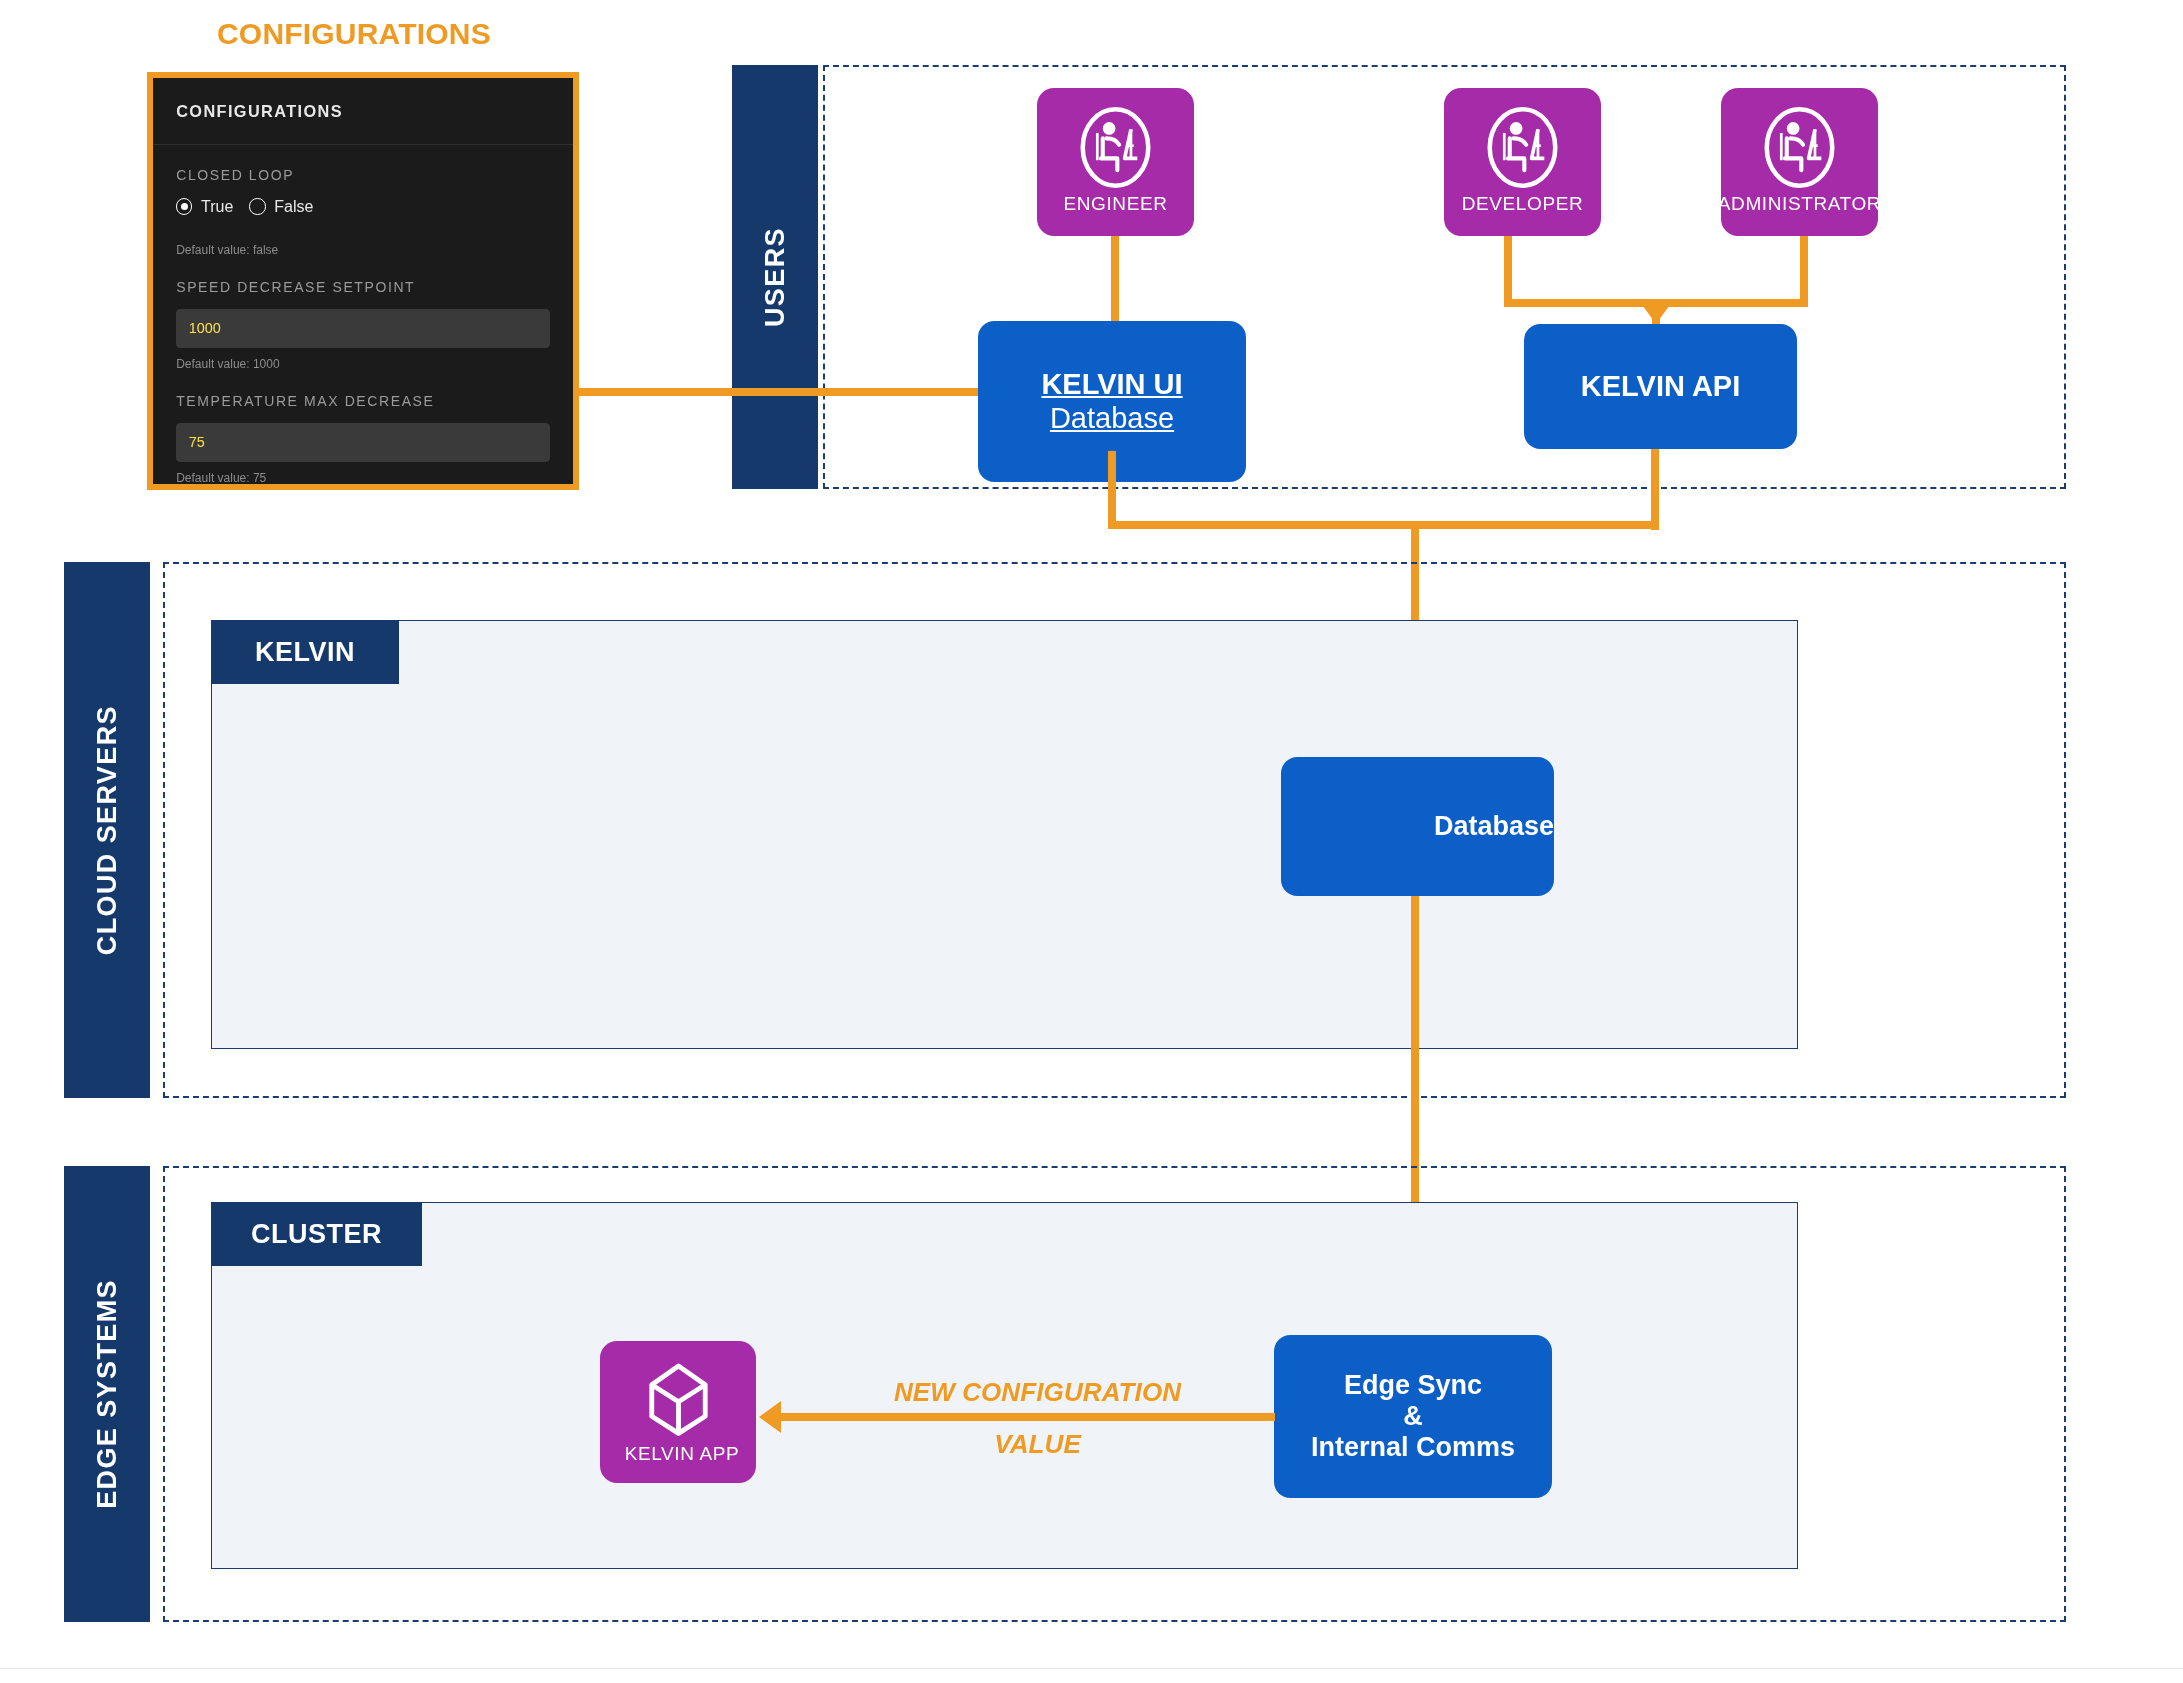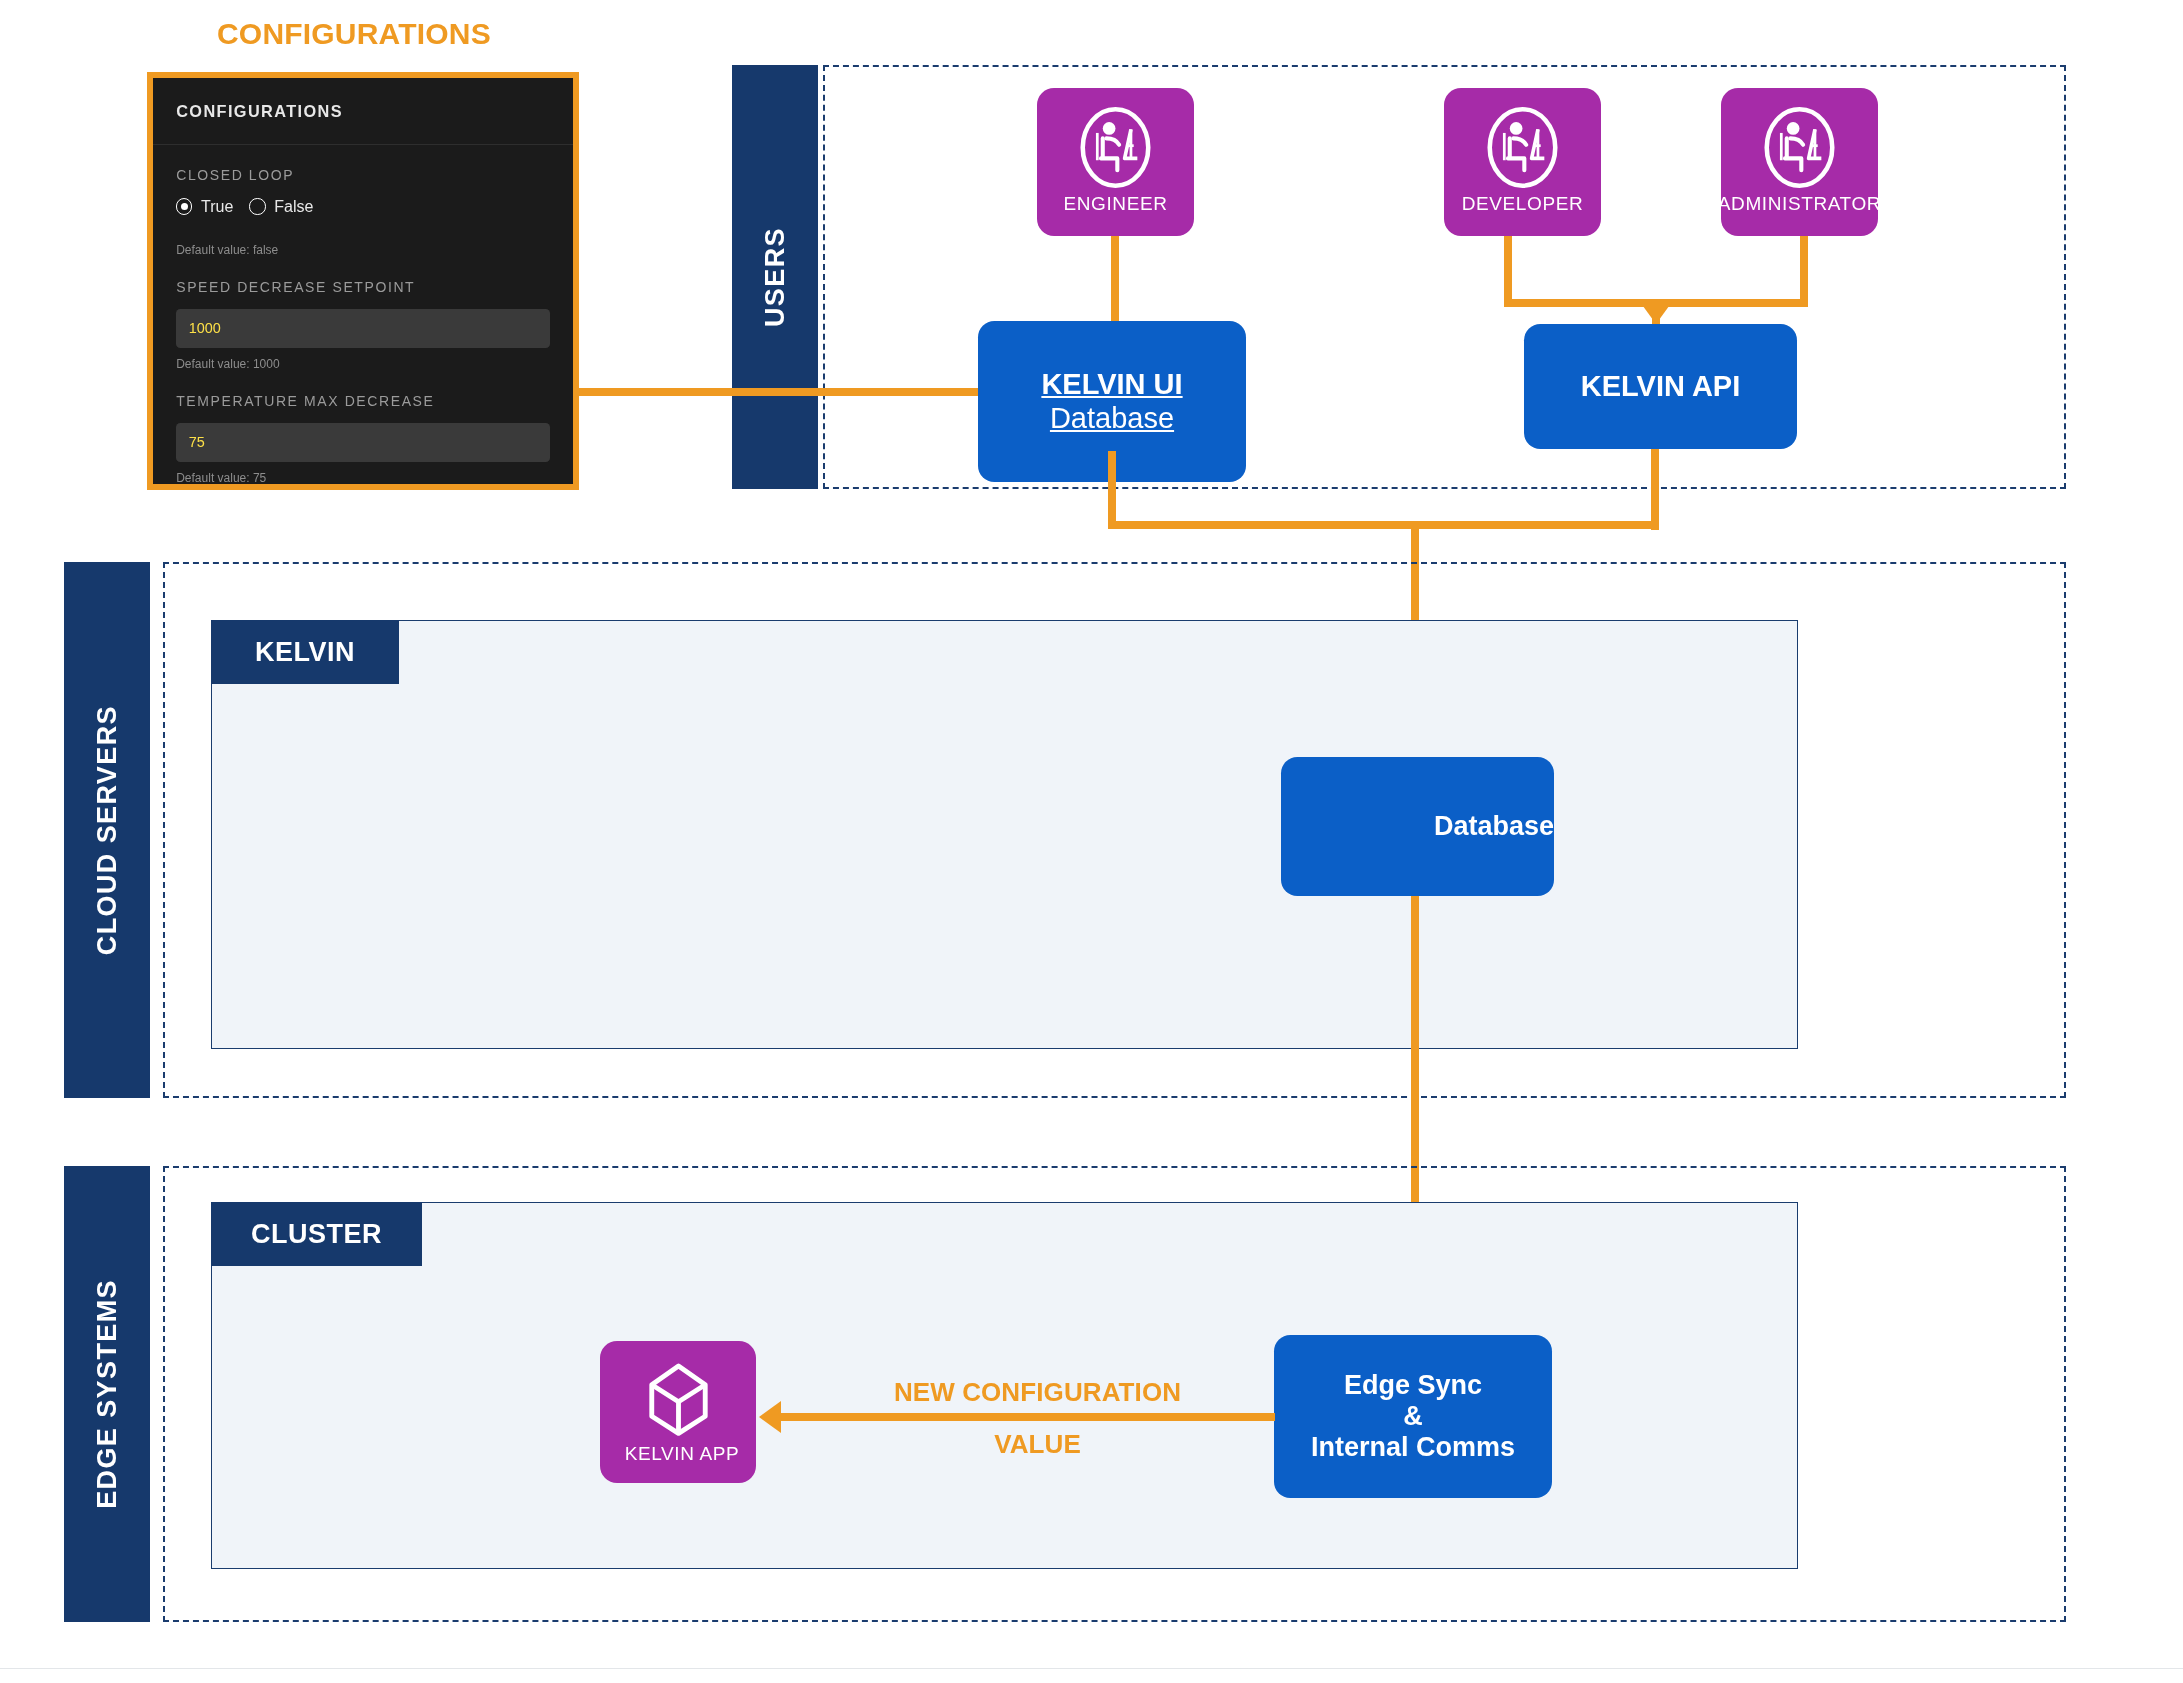--- a/index.html
+++ b/index.html
@@ -266,21 +266,21 @@
 
   <div class="abs node-blue" style="left:1274px;top:1335px;width:278px;height:163px;">
     <div class="lb">Edge Sync</div>
     <div class="lb">&amp;</div>
     <div class="lb">Internal Comms</div>
   </div>
 
   <div class="abs ln" style="left:781px;top:1413px;width:494px;height:8.1px;"></div>
   <div class="abs arrow-left" style="left:759px;top:1401px;"></div>
 
-  <div class="flow-label" style="left:848px;top:1375px;width:379px;">
+  <div class="flow-label" style="left:848px;top:1375px;width:379px;font-style:italic;">
     <div>NEW CONFIGURATION</div>
     <div style="margin-top:17px;">VALUE</div>
   </div>
 
   <div class="abs node-purple" style="left:600px;top:1341px;width:156px;height:142px;padding-top:17px;">
     <svg width="81" height="81" viewBox="0 0 100 100">
       <path d="M50 10 L83 33 L83 72 L50 93 L17 72 L17 33 Z" fill="none" stroke="#ffffff" stroke-width="6" stroke-linejoin="round"></path>
       <path d="M17 33 L50 54 L83 33" fill="none" stroke="#ffffff" stroke-width="6" stroke-linejoin="round"></path>
       <path d="M50 54 L50 93" fill="none" stroke="#ffffff" stroke-width="6" stroke-linejoin="round"></path>
     </svg>

